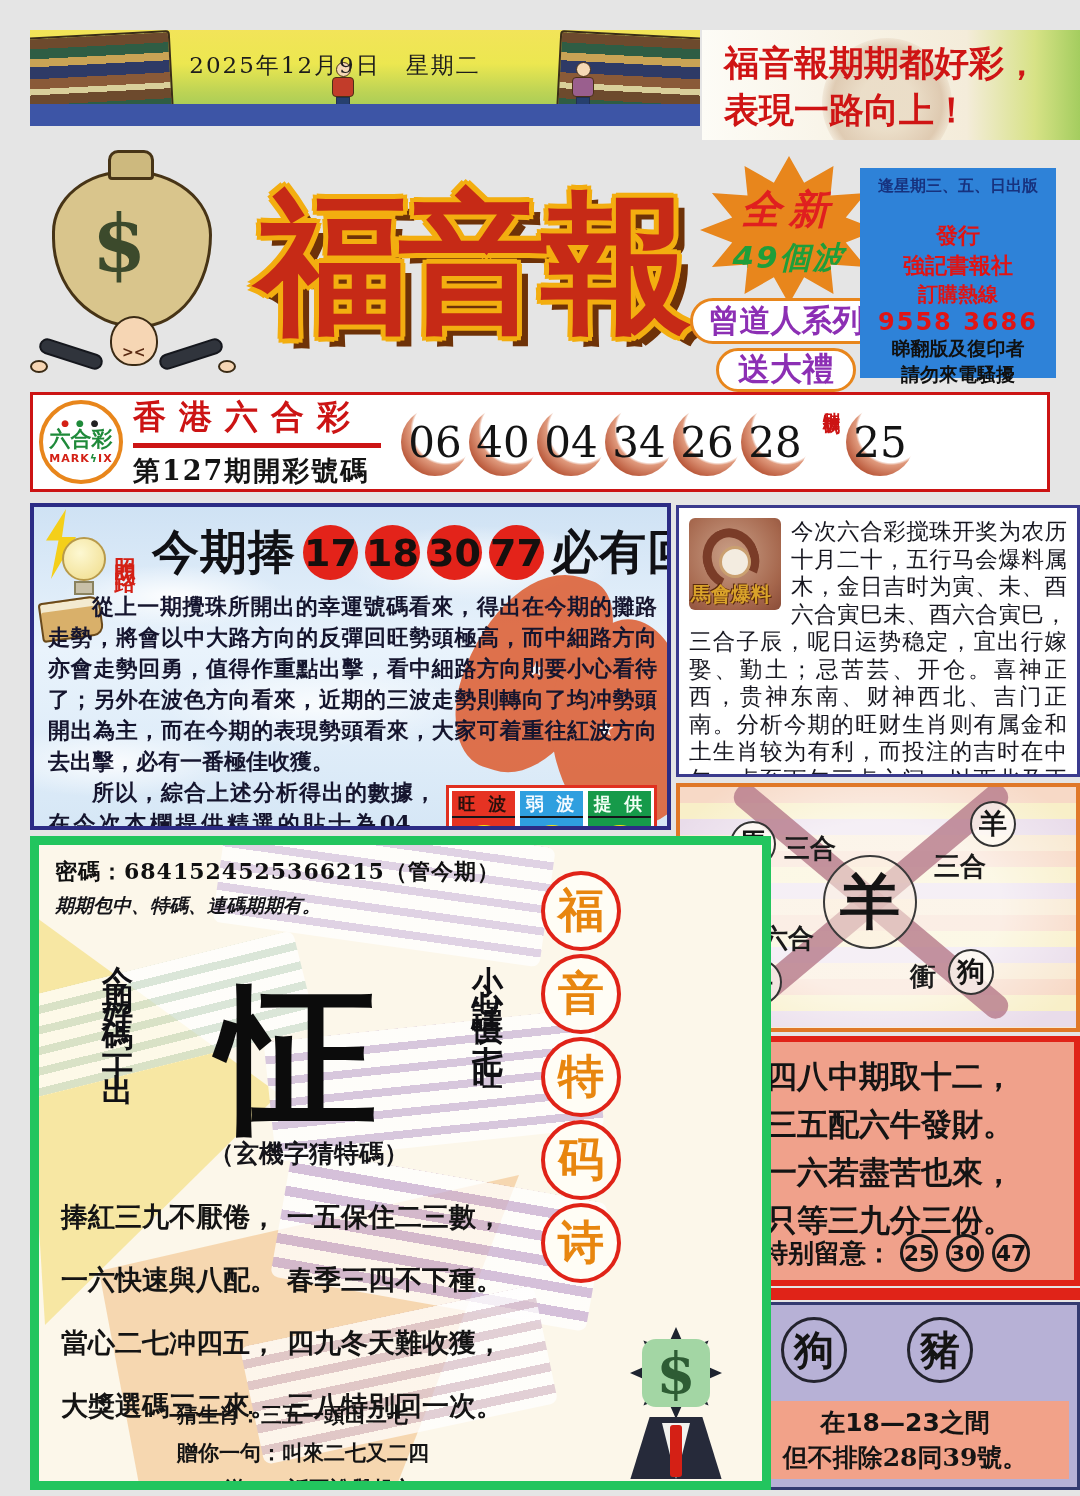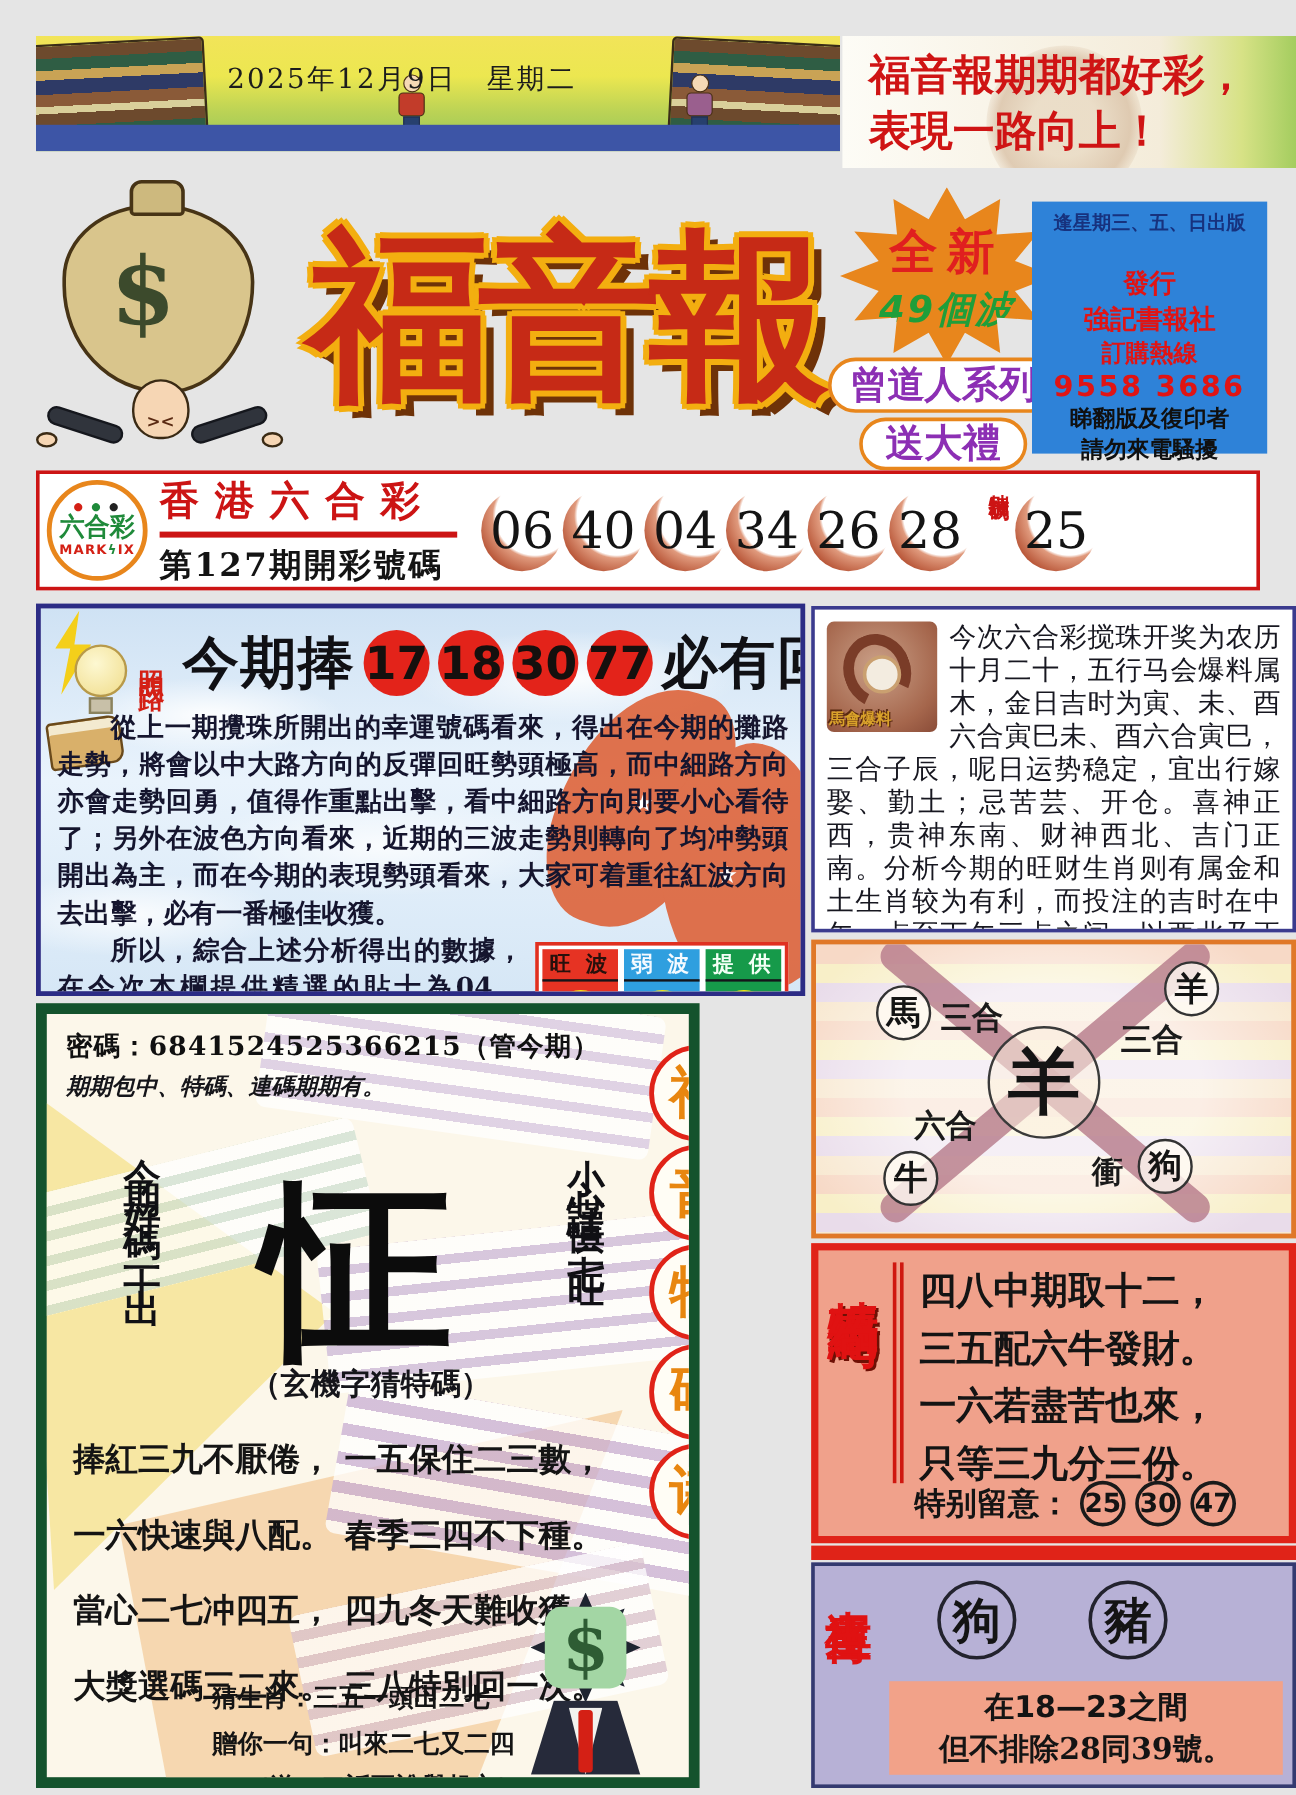--- a/index.html
+++ b/index.html
@@ -52,21 +52,21 @@
   .hand { position:absolute; width:18px; height:13px; background:#f6d6b4; border:2px solid #3a2a14; border-radius:50%; }
   .hand.l { left:0px; top:212px; } .hand.r { left:188px; top:212px; }
   .masthead-title { left:232px; top:150px; width:475px; height:230px; display:flex; align-items:center; justify-content:center;
     font-family:"DejaVu Sans", sans-serif; font-weight:bold; font-size:152px; letter-spacing:-10px; color:#c62a16;
     text-shadow:-4px -4px 0 #f3ae10, 4px -4px 0 #f3ae10, -4px 4px 0 #f3ae10, 4px 4px 0 #f3ae10,
       0 -5px 0 #f3ae10, 0 5px 0 #f3ae10, -5px 0 0 #f3ae10, 5px 0 0 #f3ae10, 11px 10px 0 #6e3208;
     white-space:nowrap; }
   .burst { left:700px; top:156px; width:178px; height:148px; background:#e8861c;
     clip-path:polygon(100% 50%,81.9% 58.5%,93.3% 75%,73.3% 73.3%,75% 93.3%,58.5% 81.9%,50% 100%,41.5% 81.9%,25% 93.3%,26.7% 73.3%,6.7% 75%,18.1% 58.5%,0% 50%,18.1% 41.5%,6.7% 25%,26.7% 26.7%,25% 6.7%,41.5% 18.1%,50% 0%,58.5% 18.1%,75% 6.7%,73.3% 26.7%,93.3% 25%,81.9% 41.5%);
     display:flex; flex-direction:column; align-items:center; justify-content:center; font-family:"DejaVu Sans", sans-serif; }
-  .burst .b1 { color:#e01f1f; font-size:40px; font-weight:bold; letter-spacing:8px; }
+  .burst .b1 { color:#e01f1f; font-size:40px; font-weight:bold; letter-spacing:8px; font-style:italic; }
   .burst .b2 { color:#1f9e3a; font-size:31px; font-weight:bold; font-style:italic; letter-spacing:2px; }
   .bubble { background:#fff; border:3px solid #e8861c; border-radius:26px; display:flex; align-items:center; justify-content:center;
     font-family:"DejaVu Sans", sans-serif; font-weight:bold; color:#8c2fb4; }
   .bubble.series { left:690px; top:298px; width:192px; height:46px; font-size:31px; }
   .bubble.gift { left:716px; top:348px; width:140px; height:44px; font-size:32px; }
   .infobox { left:860px; top:168px; width:196px; height:210px; background:#2e82d8; padding:8px 4px;
     text-align:center; font-family:"DejaVu Sans", sans-serif; font-weight:bold; }
   .infobox .sched { color:#17327e; font-size:16px; margin-bottom:24px; }
   .infobox .red { color:#e01414; }
   .infobox .r1 { font-size:22px; } .infobox .r2 { font-size:22px; } .infobox .r3 { font-size:20px; }
@@ -140,21 +140,21 @@
   
   .art-right { left:676px; top:505px; width:404px; height:272px; border:3px solid #3b3b8e; background:#fff;
     padding:10px 10px 4px 10px; overflow:hidden; }
   .horse-ico { float:left; width:92px; height:92px; margin:0 10px 4px 0; border-radius:6px; position:relative;
     background:radial-gradient(circle at 45% 40%, #caa088, #a5664c 70%, #8a4c38); overflow:hidden; }
   .horse-ico .shoe { position:absolute; left:14px; top:10px; width:56px; height:62px; border:9px solid #7a3c28;
     border-bottom-color:transparent; border-radius:50%; transform:rotate(-20deg); }
   .horse-ico .watch { position:absolute; left:30px; top:28px; width:32px; height:32px; border-radius:50%;
     background:#f3ece0; border:3px solid #caa070; }
   .horse-ico .hlabel { position:absolute; left:2px; bottom:2px; font-family:"DejaVu Sans", sans-serif; font-weight:bold;
-    font-size:13px; color:#d9a22a; text-shadow:1px 1px 0 #5a2a10, -1px -1px 0 #5a2a10; white-space:nowrap; }
+    font-size:20px; color:#d9a22a; text-shadow:1px 1px 0 #5a2a10, -1px -1px 0 #5a2a10; white-space:nowrap; }
   .art-right .rtext { font-size:22.5px; line-height:27.5px; color:#171720; text-align:justify; }
 
   
   .zodiac { left:676px; top:783px; width:404px; height:249px; border:4px solid #e07828; overflow:hidden;
     background:repeating-linear-gradient(180deg,#f7d9c6 0 16px,#f8efc8 16px 32px,#e9dcea 32px 48px,#f8e8d0 48px 64px); }
   .zodiac .oval { position:absolute; left:-20px; top:-30px; right:-20px; bottom:-30px;
     background:radial-gradient(ellipse at center, rgba(255,255,255,.55) 40%, rgba(255,255,255,0) 75%); }
   .zbar { position:absolute; left:16px; top:102px; width:350px; height:25px; background:#b5798a; opacity:.8; border-radius:12px; }
   .zbar.a { transform:rotate(40deg); } .zbar.b { transform:rotate(-40deg); }
   .zcenter { position:absolute; left:143px; top:68px; width:94px; height:94px; border-radius:50%;
@@ -188,21 +188,21 @@
   .lcirc { position:absolute; width:66px; height:66px; border-radius:50%; border:3px solid #23232e;
     display:flex; align-items:center; justify-content:center; font-size:40px; font-weight:bold; color:#141414;
     font-family:"DejaVu Sans", sans-serif; }
   .lucky .strip { position:absolute; left:62px; right:8px; bottom:8px; height:78px; background:#f2a289;
     display:flex; flex-direction:column; align-items:center; justify-content:center; gap:2px;
     font-weight:bold; color:#141414; }
   .lucky .strip .s1 { font-size:25px; font-family:"DejaVu Sans", sans-serif; }
   .lucky .strip .s2 { font-size:25px; }
 
   
-  .bigbox { left:30px; top:836px; width:553px; height:654px; border:9px solid #14532d; background:#fcf7ea; overflow:hidden; }
+  .bigbox { left:30px; top:836px; width:741px; height:654px; border:9px solid #22c55e; background:#fcf7ea; overflow:hidden; }
   .deco { position:absolute; border-radius:8px; opacity:.75; }
   .deco.ray { opacity:.65; border-radius:0; }
   .d1 { left:-30px; top:120px; width:300px; height:100px; transform:rotate(-14deg);
     background:repeating-linear-gradient(180deg,#ffffff 0 12px,#cfe0d2 12px 20px); }
   .d2 { left:180px; top:-20px; width:330px; height:120px; transform:rotate(8deg);
     background:repeating-linear-gradient(180deg,#ffffff 0 14px,#d6c6e2 14px 22px); }
   .d3 { left:230px; top:180px; width:330px; height:120px; transform:rotate(-6deg);
     background:repeating-linear-gradient(180deg,#ffffff 0 14px,#cbb7d8 14px 22px); }
   .d4 { left:240px; top:330px; width:320px; height:130px; transform:rotate(10deg);
     background:repeating-linear-gradient(180deg,#ffffff 0 14px,#c8aed4 14px 24px); }

